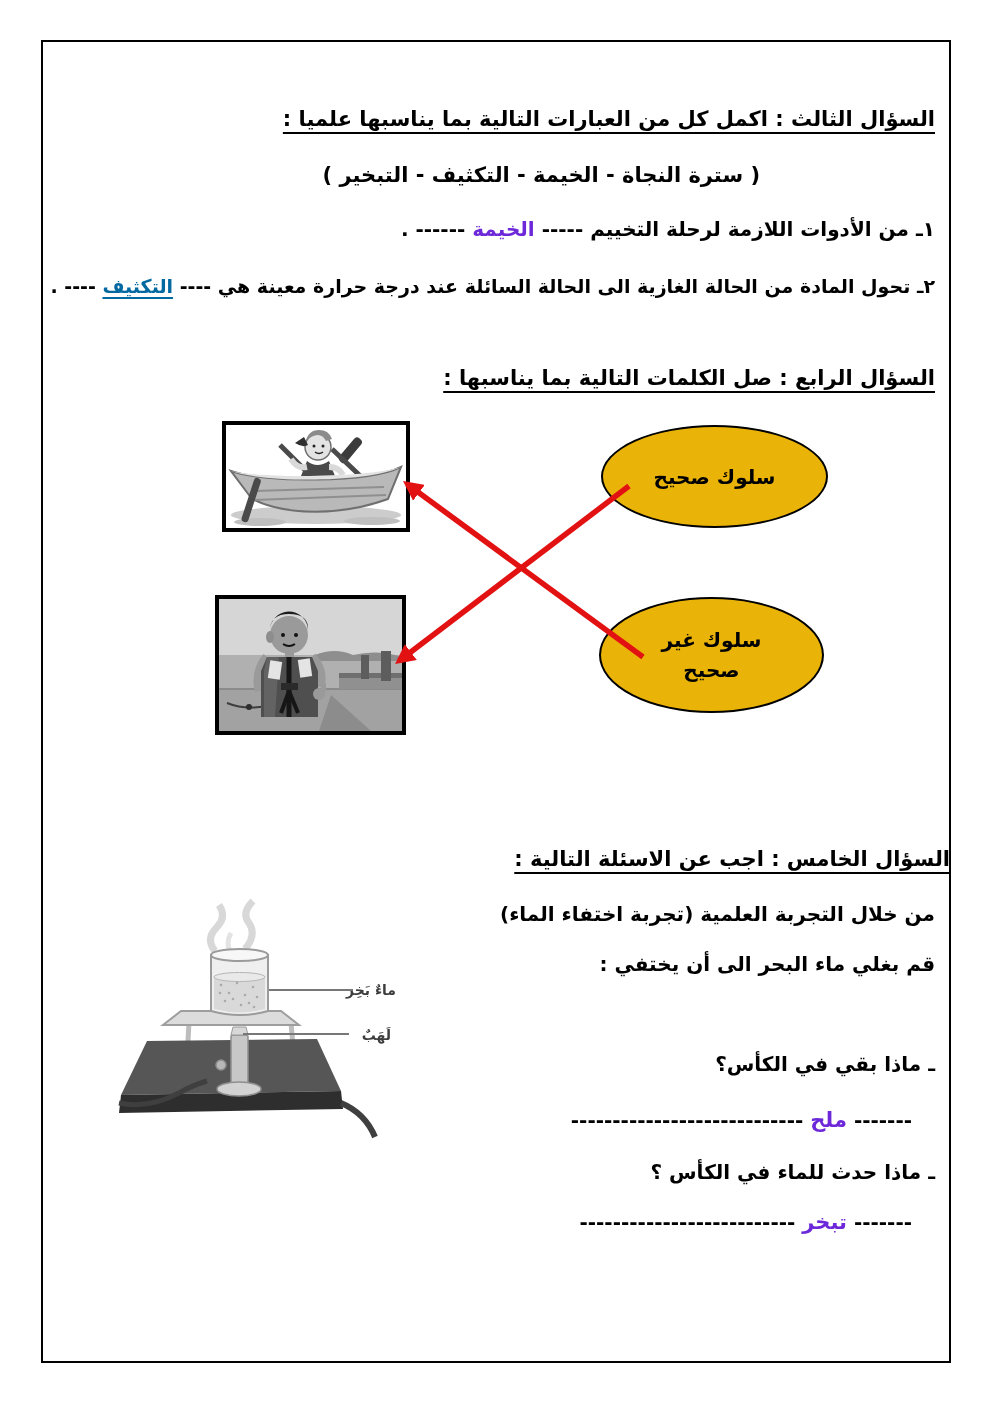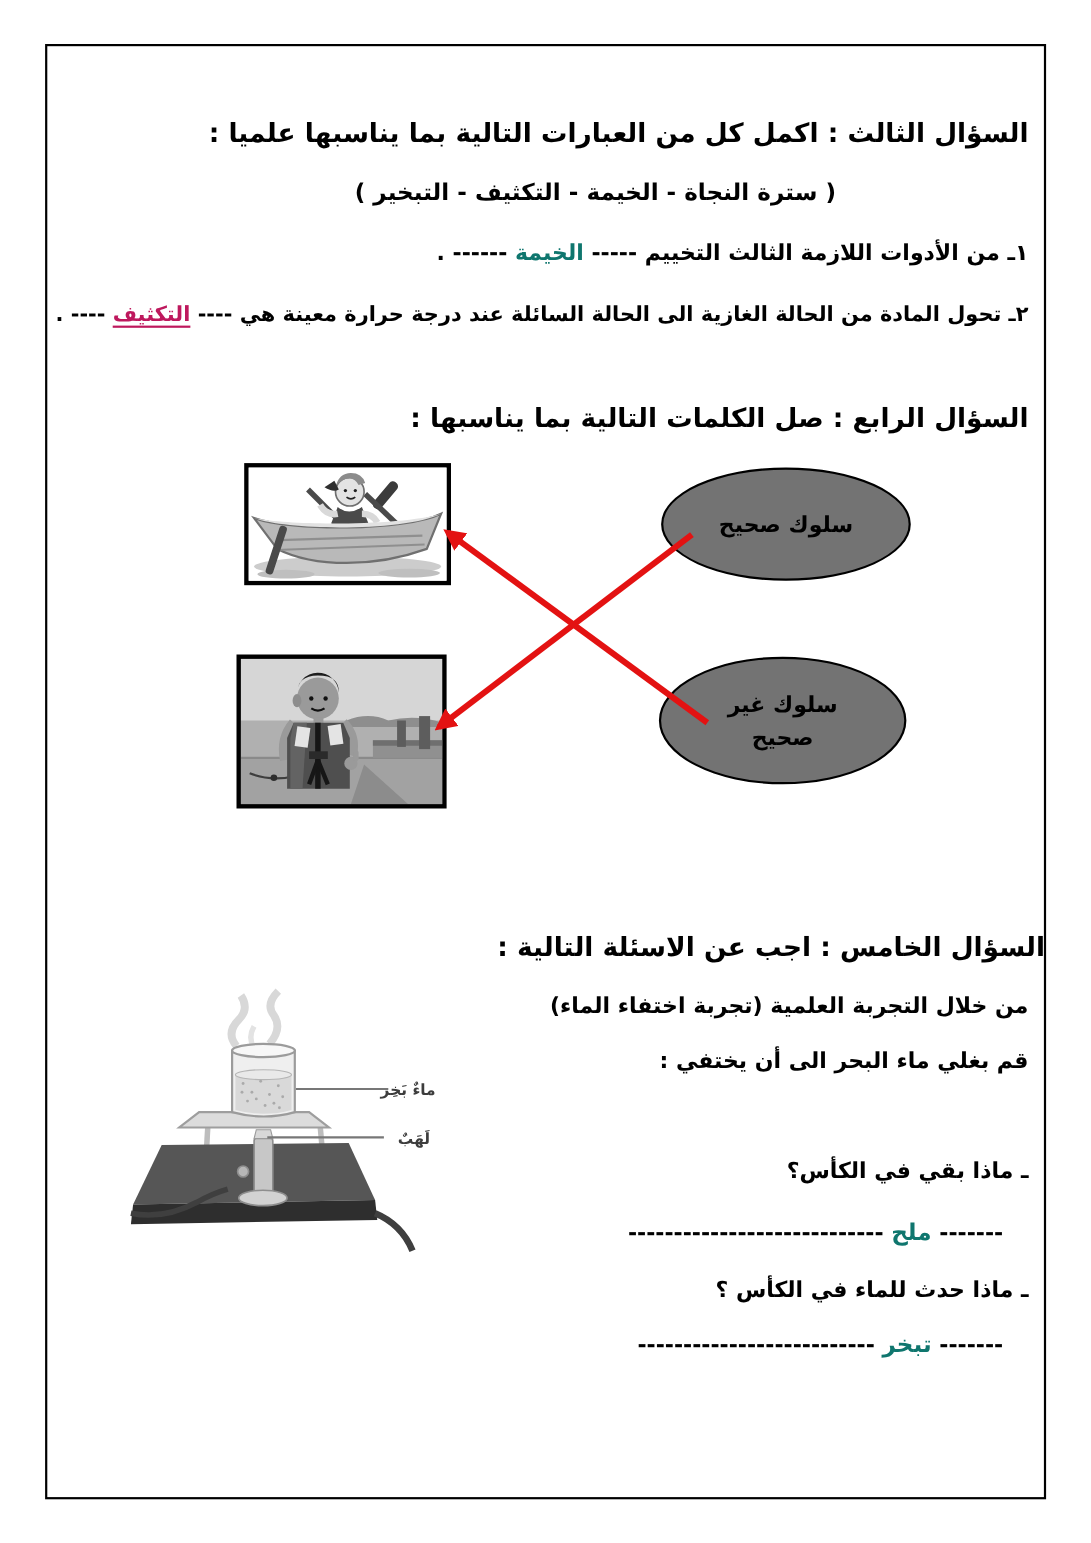--- a/index.html
+++ b/index.html
@@ -6,44 +6,44 @@
   body{
     width:992px;height:1403px;position:relative;background:#ffffff;
     font-family:"DejaVu Sans",sans-serif;overflow:hidden;
   }
   .border-box{
     position:absolute;left:41px;top:40px;width:906px;height:1319px;
     border:2px solid #000;background:#fff;
   }
   .t{position:absolute;direction:rtl;unicode-bidi:plaintext;color:#000;
      font-weight:bold;white-space:nowrap;}
-  .h{font-size:24px;text-underline-offset:6px;
+  .h{font-size:21px;text-decoration:underline;text-underline-offset:6px;
      text-decoration-thickness:2px;}
   .b{font-size:20px;text-align:center;}
-  .red{color:#0f766e;}
-  .red-u{color:#be185d;text-decoration:underline;text-underline-offset:4px;
+  .red{color:#6d28d9;}
+  .red-u{color:#0369a1;text-decoration:underline;text-underline-offset:4px;
          text-decoration-thickness:2px;}
   .frame{position:absolute;border:4px solid #000;background:#fff;box-sizing:border-box;}
-  .oval{position:absolute;border:2px solid #000;border-radius:50%;background:#737373;
+  .oval{position:absolute;border:2px solid #000;border-radius:50%;background:#eab308;
         display:flex;flex-direction:column;align-items:center;justify-content:center;
         direction:rtl;font-weight:bold;font-size:20px;text-align:center;line-height:1.5;}
   svg{display:block;}
   .overlay{position:absolute;left:0;top:0;pointer-events:none;}
 </style>
 </head>
 <body>
 
 <div class="border-box"></div>
 
 <div class="t h" style="right:57px;top:107px;">السؤال الثالث : اكمل كل من العبارات التالية بما يناسبها علميا :</div>
 
 <div class="t b" style="right:232px;top:163px;font-size:21px;">( سترة النجاة - الخيمة  - التكثيف - التبخير )</div>
 
 <div class="t b" style="right:57px;top:217px;">
-  <span>١ـ من الأدوات اللازمة الثالث التخييم -----</span>
+  <span>١ـ من الأدوات اللازمة لرحلة التخييم -----</span>
   <span class="red">الخيمة</span>
   <span>------  .</span>
 </div>
 
 <div class="t b" style="right:57px;top:275px;font-size:19px;">
   <span>٢ـ تحول المادة من الحالة الغازية الى الحالة السائلة  عند درجة حرارة معينة هي ----</span>
   <span class="red-u">التكثيف</span>
   <span>---- .</span>
 </div>
 

